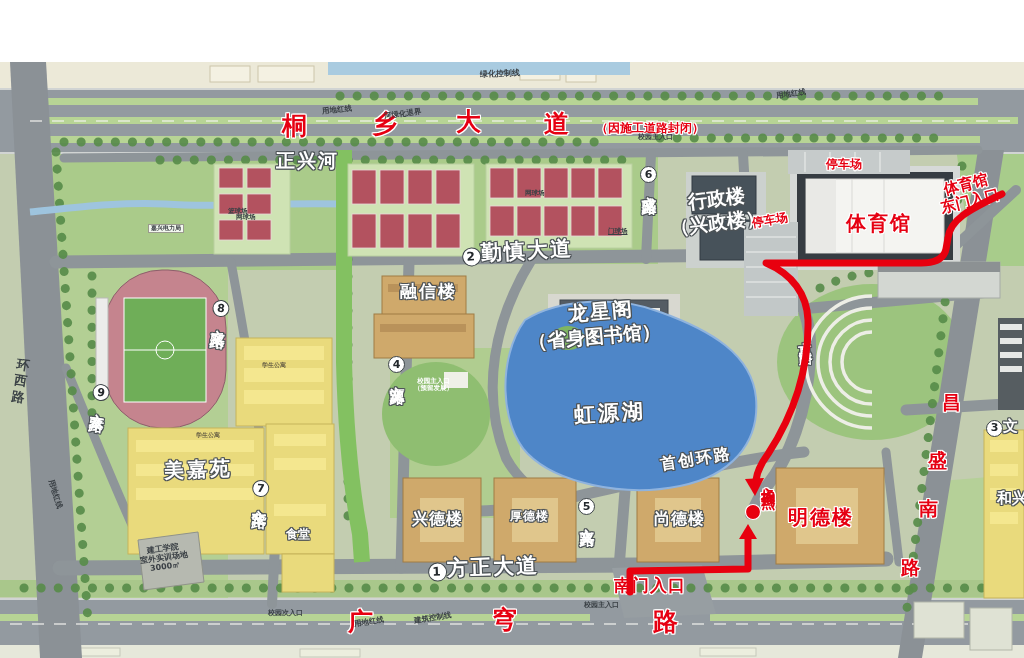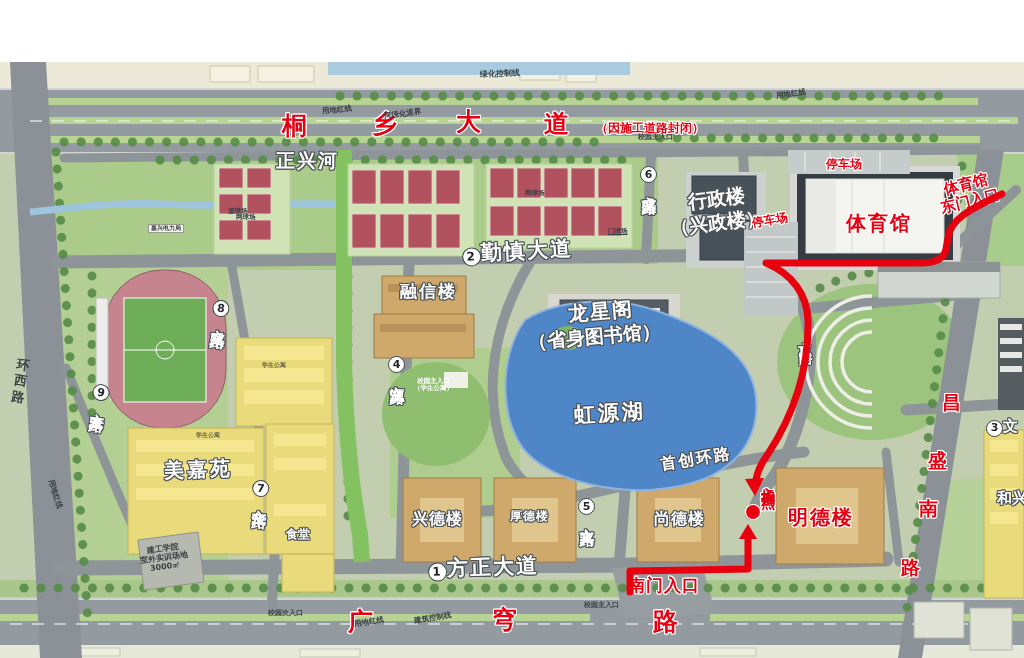--- a/index.html
+++ b/index.html
@@ -308,21 +308,21 @@
         <div class="ml lw vert" style="position:static;font-size:15px;letter-spacing:2px;">文源路</div>
       </div>
       <div class="ml lw" style="left:568px;top:238px;font-size:20px;letter-spacing:2px;transform:rotate(-5deg);">龙星阁</div>
       <div class="ml lw" style="left:528px;top:264px;font-size:19px;transform:rotate(-5deg);">（省身图书馆）</div>
       <div class="ml lw" style="left:574px;top:340px;font-size:21px;letter-spacing:3px;transform:rotate(-3deg);">虹源湖</div>
       <div class="ml lw" style="left:660px;top:388px;font-size:16px;letter-spacing:2px;transform:rotate(-9deg);">首创环路</div>
       <div class="ml lw vert" style="left:796px;top:268px;font-size:14px;letter-spacing:5px;transform:rotate(-4deg);">文昌路</div>
 
       <div class="ml" style="left:414px;top:316px;font-size:6.5px;color:#fff;text-align:center;">
         <div>校园主入口</div>
-        <div>（学生公寓）</div>
+        <div>（预留发展）</div>
       </div>
 
       <div class="vlabel" style="left:212px;top:238px;transform:rotate(7deg);">
         <span class="circ">8</span>
         <div class="ml lw vert" style="position:static;font-size:15px;letter-spacing:2px;">文采路</div>
       </div>
       <div class="vlabel" style="left:92px;top:322px;transform:rotate(9deg);">
         <span class="circ">9</span>
         <div class="ml lw vert" style="position:static;font-size:15px;letter-spacing:2px;">文泰路</div>
       </div>
@@ -353,21 +353,21 @@
       <div class="vlabel" style="left:578px;top:436px;">
         <span class="circ">5</span>
         <div class="ml lw vert" style="position:static;font-size:15px;letter-spacing:2px;">文兴路</div>
       </div>
       <div class="ml lw" style="left:654px;top:448px;font-size:16px;letter-spacing:1px;">尚德楼</div>
       <div class="ml lr" style="left:788px;top:444px;font-size:20px;letter-spacing:2px;">明德楼</div>
       <div class="ml lr vert" style="left:760px;top:414px;font-size:14px;letter-spacing:2px;">入场报到点</div>
       <div class="ml lw" style="left:428px;top:494px;font-size:21px;letter-spacing:2px;transform:rotate(-2deg);">
         <span class="circ bigcirc">1</span><span>方正大道</span>
       </div>
-      <div class="ml lr" style="left:588px;top:514px;font-size:17px;letter-spacing:1px;padding-left:40px;">南门入口</div>
+      <div class="ml lr" style="left:574px;top:514px;font-size:17px;letter-spacing:1px;padding-left:40px;">南门入口</div>
 
       <div class="ml lr" style="left:942px;top:330px;font-size:19px;">昌</div>
       <div class="ml lr" style="left:928px;top:388px;font-size:19px;">盛</div>
       <div class="ml lr" style="left:919px;top:436px;font-size:19px;">南</div>
       <div class="ml lr" style="left:901px;top:495px;font-size:19px;">路</div>
       <div class="ml lw" style="left:986px;top:356px;font-size:15px;">
         <span class="circ">3</span><span>文</span>
       </div>
       <div class="ml lw" style="left:997px;top:428px;font-size:15px;">和兴</div>
 

